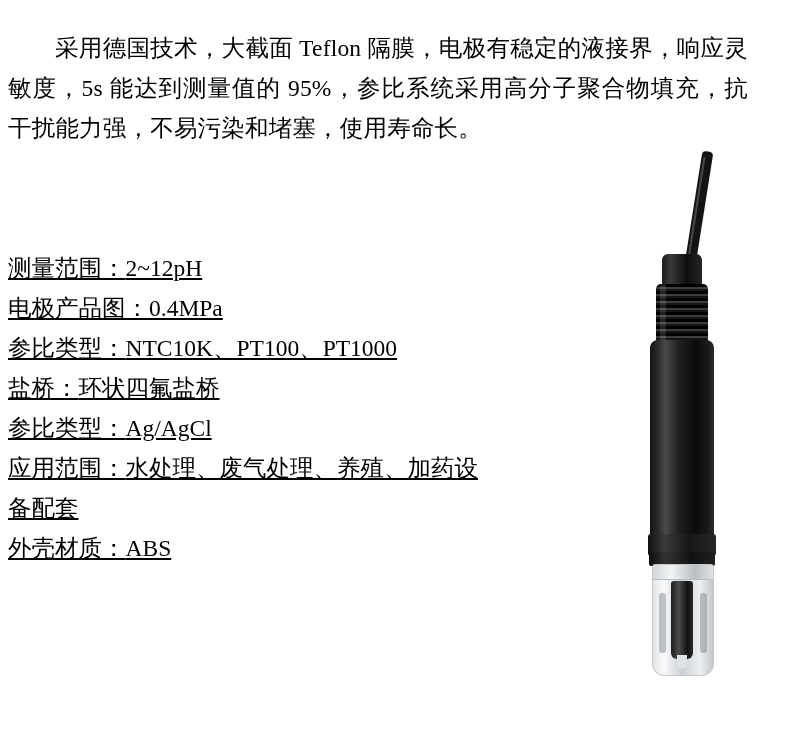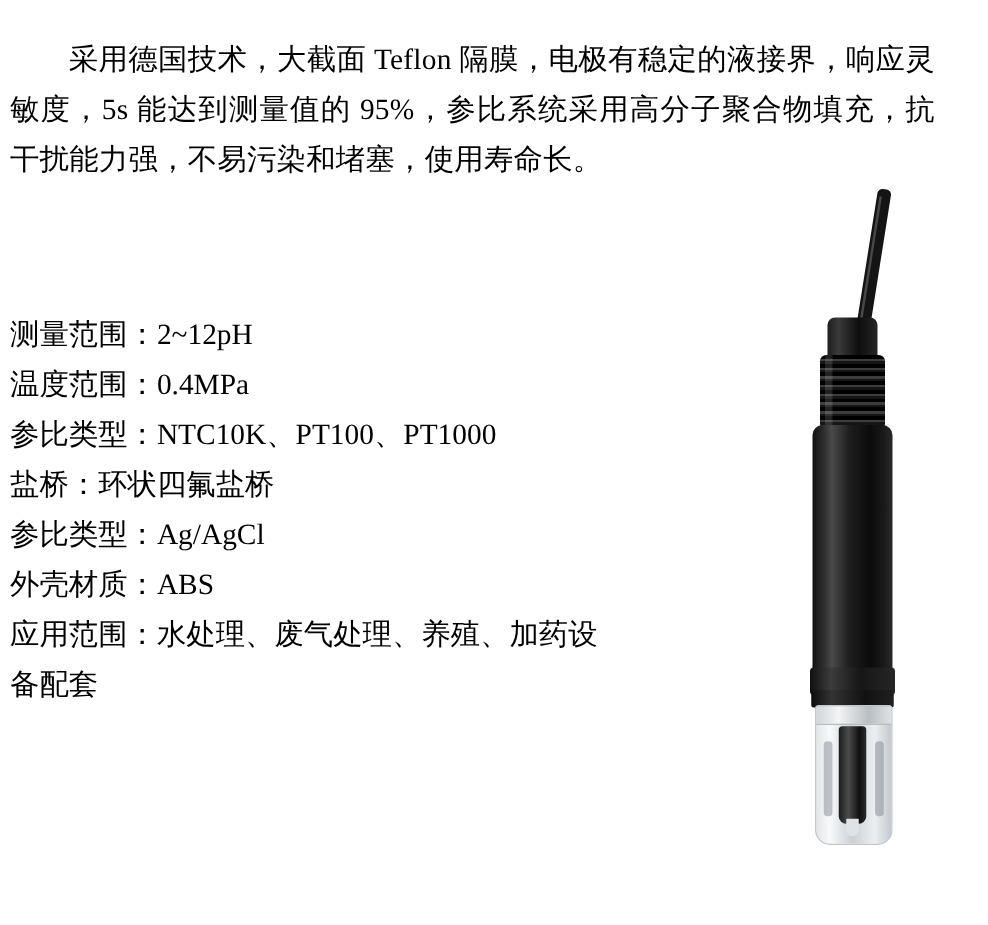--- a/index.html
+++ b/index.html
@@ -40,20 +40,21 @@
   .spec-list {
     position: absolute;
     left: 8px;
     top: 248px;
     width: 600px;
     font-size: 23.5px;
     line-height: 40px;
   }
   .spec-row {
     white-space: nowrap;
+    text-decoration: underline;
   }
   .spec-row.wrap {
     white-space: normal;
     width: 470px;
     line-height: 40px;
   }
   .spec-label { }
   .spec-value { font-family: "Liberation Serif", serif; }
 
   
@@ -204,26 +205,26 @@
 </style>
 </head>
 <body>
 
 <div id="page">
 
   <p class="intro"><span class="indent"></span><span>采用德国技术，大截面 Teflon 隔膜，电极有稳定的液接界，响应灵敏度，5s 能达到测量值的 95%，参比系统采用高分子聚合物填充，抗干扰能力强，不易污染和堵塞，使用寿命长。</span></p>
 
   <div class="spec-list">
     <div class="spec-row"><span class="spec-label">测量范围：</span><span class="spec-value">2~12pH</span></div>
-    <div class="spec-row"><span class="spec-label">温度范围：</span><span class="spec-value">0.4MPa</span></div>
+    <div class="spec-row"><span class="spec-label">电极产品图：</span><span class="spec-value">0.4MPa</span></div>
     <div class="spec-row"><span class="spec-label">参比类型：</span><span class="spec-value">NTC10K、PT100、PT1000</span></div>
     <div class="spec-row"><span class="spec-label">盐桥：</span><span class="spec-value">环状四氟盐桥</span></div>
     <div class="spec-row"><span class="spec-label">参比类型：</span><span class="spec-value">Ag/AgCl</span></div>
+    <div class="spec-row wrap"><span class="spec-label">应用范围：</span><span class="spec-value">水处理、废气处理、养殖、加药设备配套</span></div>
     <div class="spec-row"><span class="spec-label">外壳材质：</span><span class="spec-value">ABS</span></div>
-    <div class="spec-row wrap"><span class="spec-label">应用范围：</span><span class="spec-value">水处理、废气处理、养殖、加药设备配套</span></div>
   </div>
 
   <div id="probe">
     <div class="cable">
       <div class="cable-glint"></div>
     </div>
     <div class="cable-gland"></div>
     <div class="neck-threads"></div>
     <div class="body-main"></div>
     <div class="body-ring"></div>

